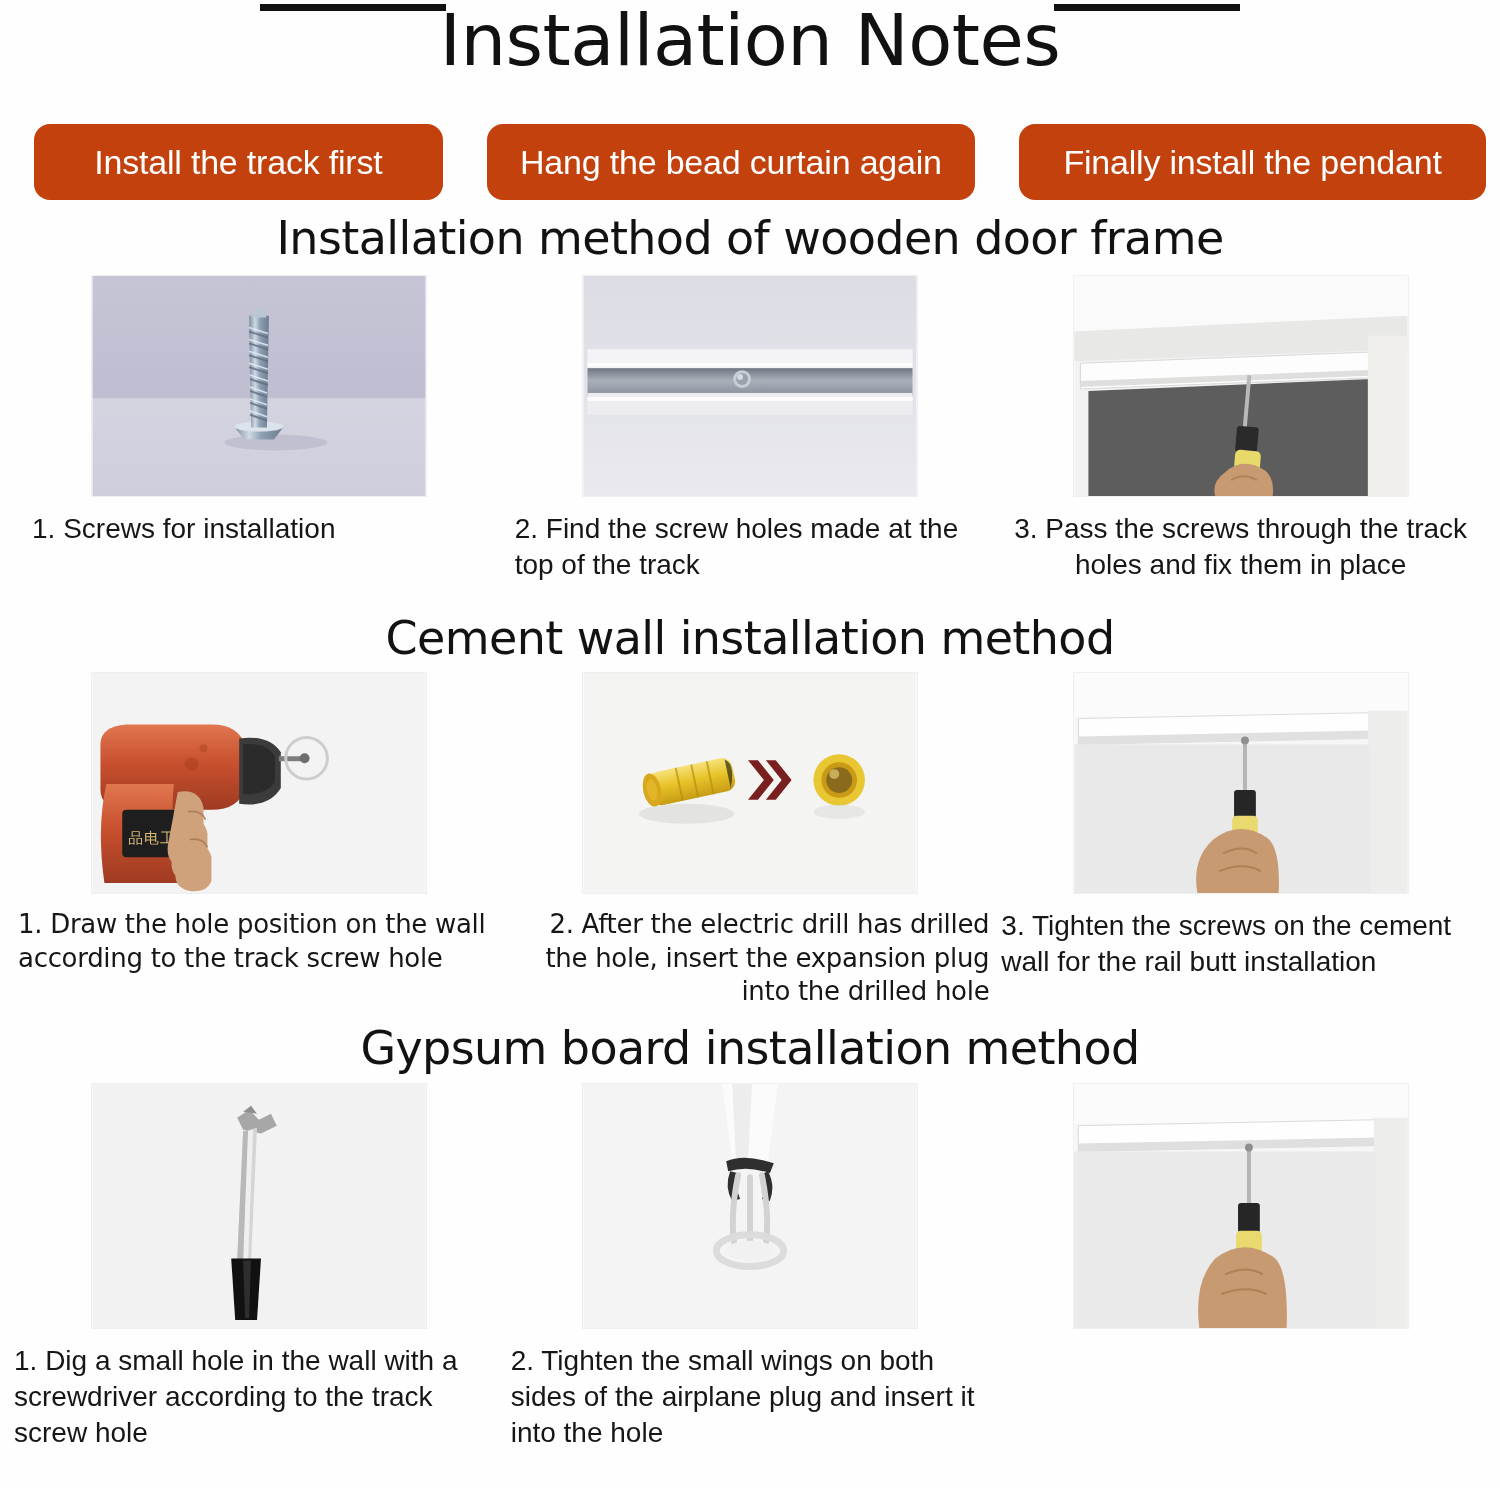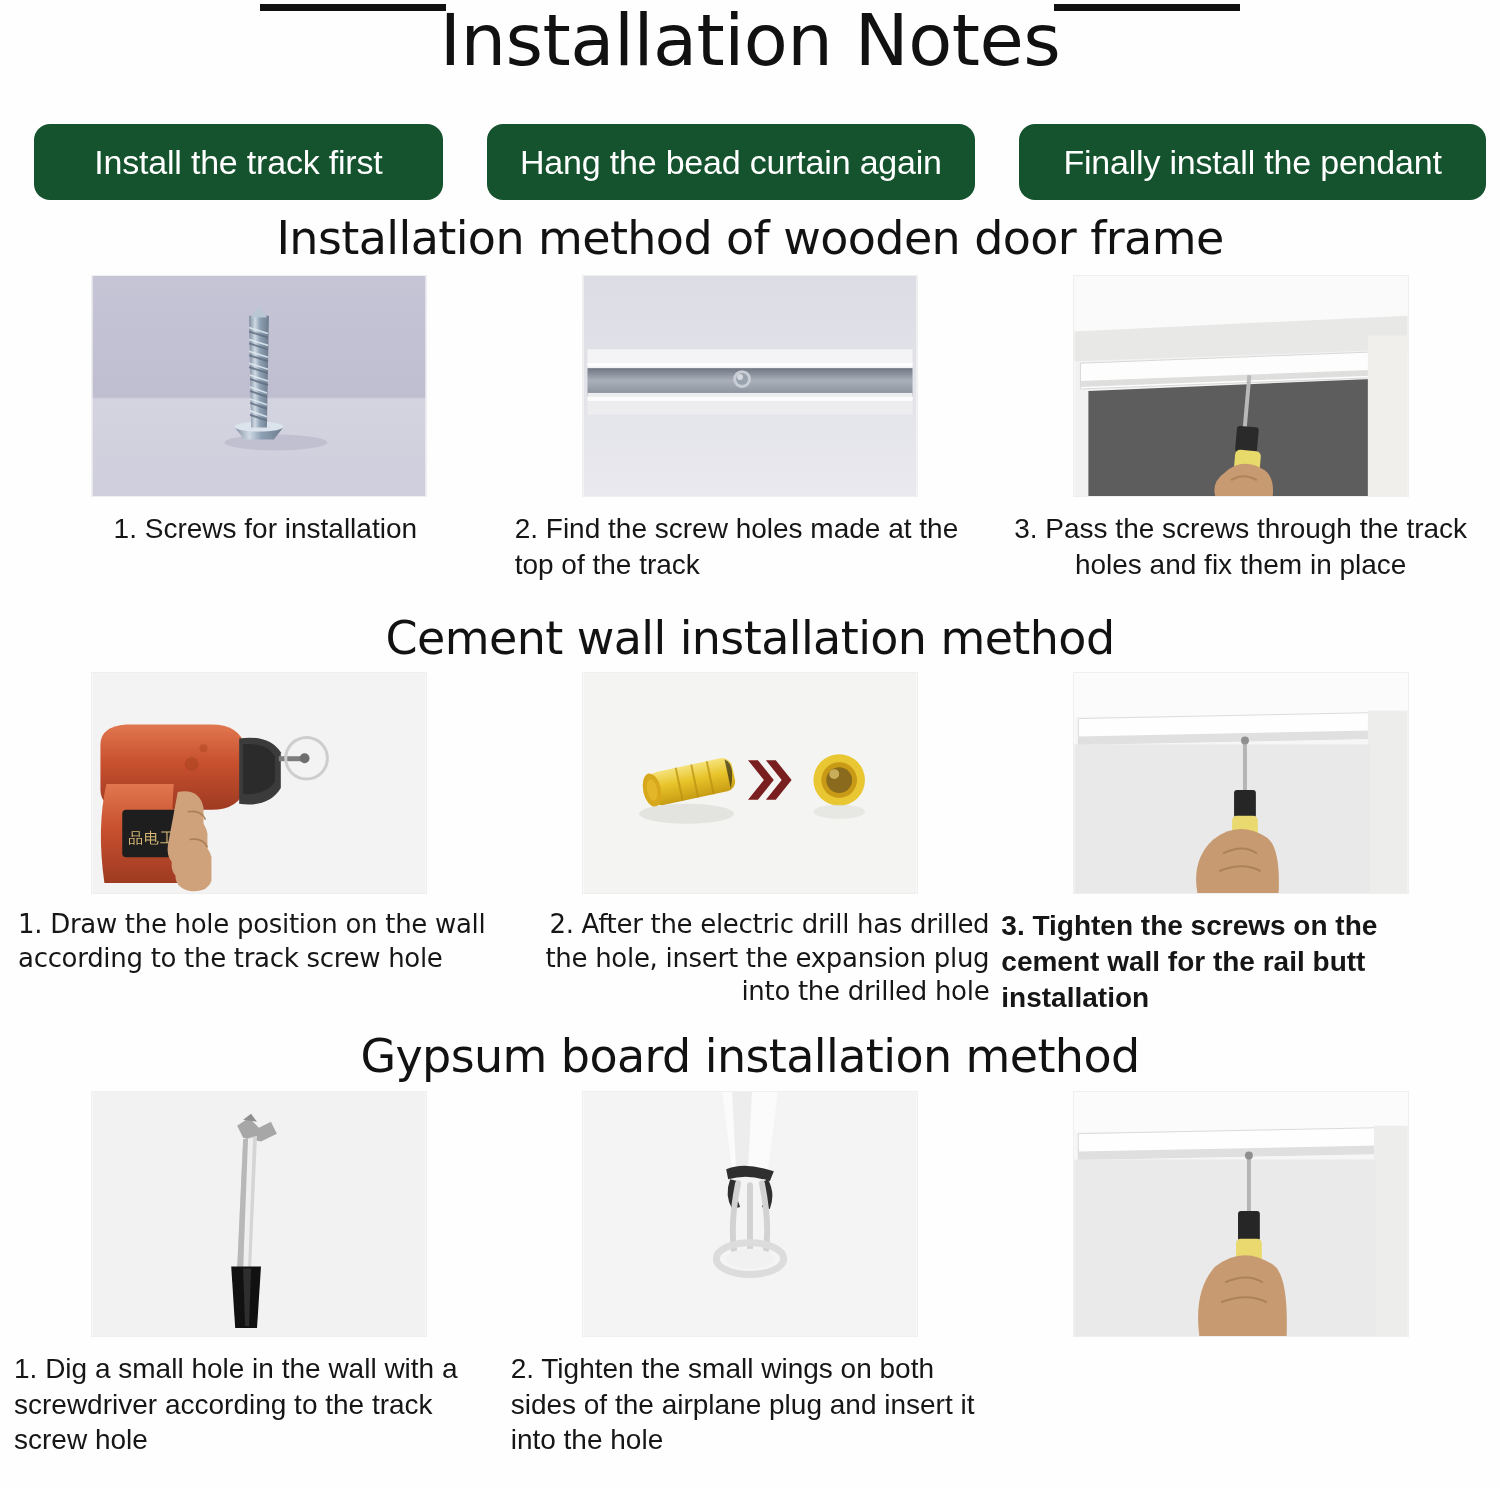--- a/index.html
+++ b/index.html
@@ -48,21 +48,21 @@
   
   .pill-row {
     display: flex;
     justify-content: center;
     align-items: stretch;
     gap: 24px;
     margin-top: 22px;
     padding: 0 14px;
   }
   .pill {
-    background: #14532d;
+    background: #c2410c;
     color: #ffffff;
     border-radius: 16px;
     height: 76px;
     display: flex;
     align-items: center;
     justify-content: center;
     padding: 0 26px;
     font-size: 34px;
     font-family: "Liberation Sans", sans-serif;
     white-space: nowrap;
@@ -116,27 +116,27 @@
     width: 100%;
     padding: 0 6px;
   }
   .caption.thin {
     font-family: "DejaVu Sans", sans-serif;
     font-size: 26px;
     letter-spacing: -0.3px;
   }
 
   
-  .r1c1 .caption { text-align: center; padding-left: 18px; }
+  .r1c1 .caption { padding-left: 18px; }
   .r1c2 .caption { text-align: left;  padding-left: 10px; }
   .r1c3 .caption { text-align: center; }
 
   .r2c1 .caption { text-align: left; padding-left: 4px; }
   .r2c2 .caption { text-align: right; padding-left: 8px; }
-  .r2c3 .caption { text-align: left; padding-left: 6px; font-weight: bold; }
+  .r2c3 .caption { text-align: left; padding-left: 6px; }
 
   .r3c1 .caption { text-align: left; padding-left: 0px; }
   .r3c2 .caption { text-align: left; padding-left: 6px; }
   .r3c3 .caption { text-align: left; padding-left: 10px; }
 
   .row1 { margin-top: 10px; }
   .row2 { margin-top: 8px; }
   .row3 { margin-top: 8px; }
 </style>
 </head>

